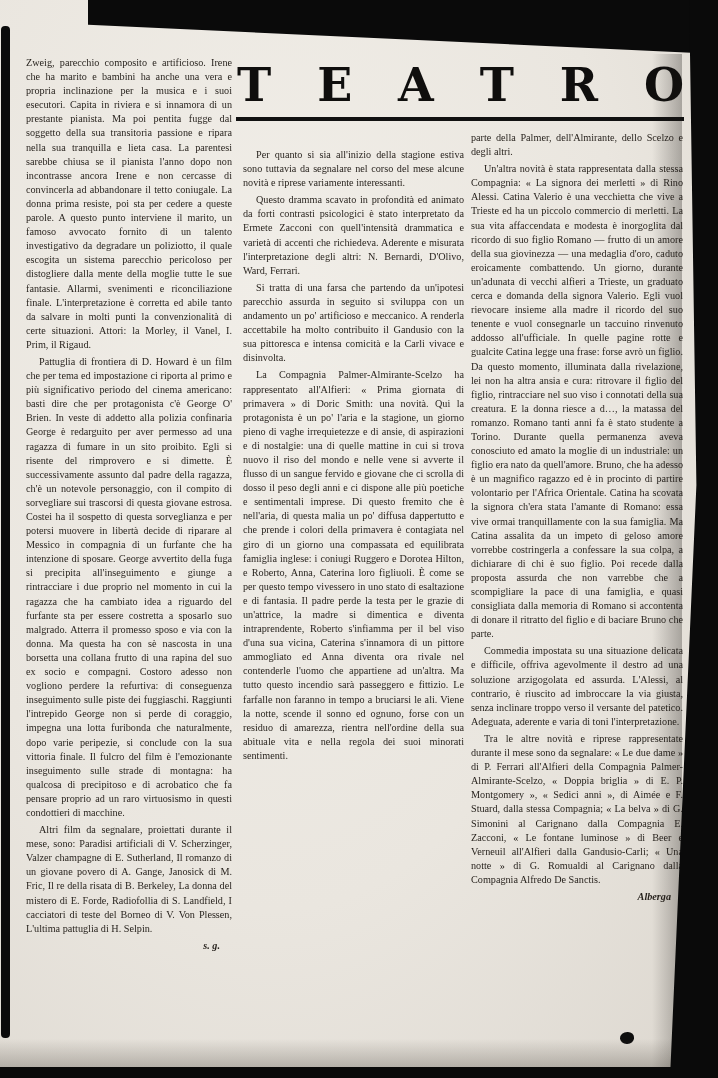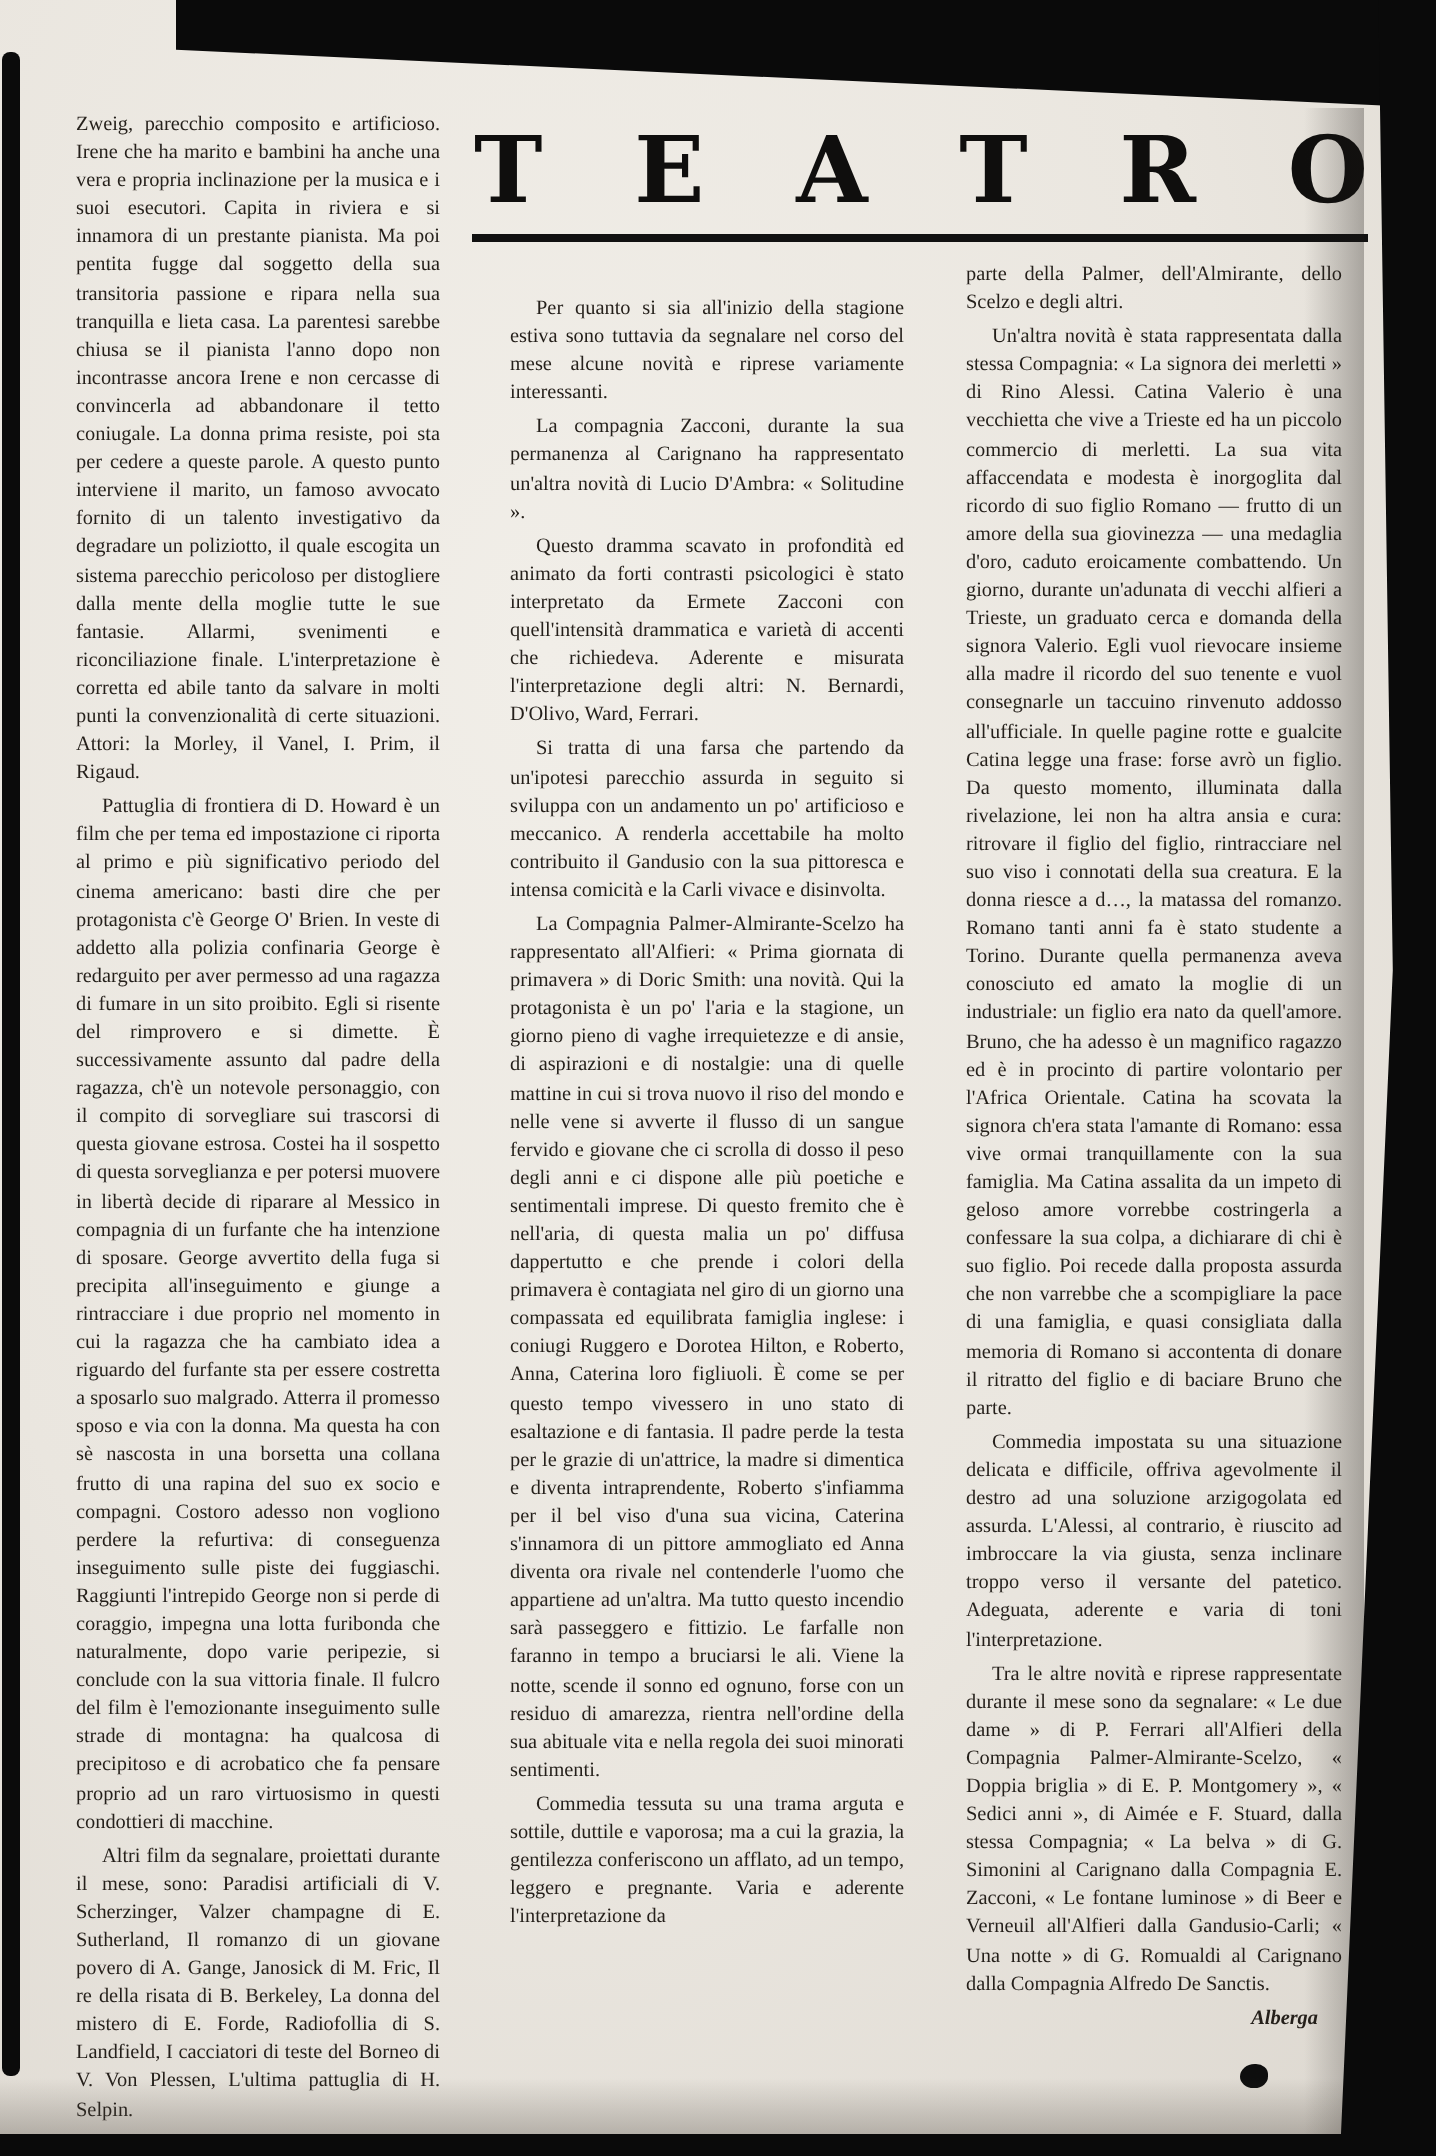--- a/index.html
+++ b/index.html
@@ -49,21 +49,21 @@
     position:absolute; left:236px; top:117px; width:448px; height:4px; background:#111; z-index:2;
   }
   
   .col {
     position:absolute; z-index:1; text-align:justify; color:#241f1a;
     font-size:10.2px; line-height:14.1px; hyphens:auto;
   }
   .col1 { left:26px;  top:56px;  width:206px; }
   .col2 { left:243px; top:148px; width:221px; }
   .col3 { left:471px; top:131px; width:212px; }
-  .para { margin:0 12px 3px; }
+  .para { margin:0 0 3px; }
   .para.indent { text-indent:13px; }
   .it { }
   .para.signature {
     text-align:right; font-style:italic; font-weight:bold;
     padding-right:12px; margin-top:2px; text-indent:0;
   }
 </style>
 </head>
 <body>
 
@@ -81,25 +81,23 @@
   <div class="title-rule"></div>
 
   <div class="col col1">
       <p class="para"><span>Zweig, parecchio composito e artificioso. Irene che ha marito e bambini ha anche una vera e propria inclinazione per la musica e i suoi esecutori. Capita in riviera e si innamora di un prestante pianista. Ma poi pentita fugge dal soggetto della sua transitoria passione e ripara nella sua tranquilla e lieta casa. La parentesi sarebbe chiusa se il pianista l'anno dopo non incontrasse ancora Irene e non cercasse di convincerla ad abbandonare il tetto coniugale. La donna prima resiste, poi sta per cedere a queste parole. A questo punto interviene il marito, un famoso avvocato fornito di un talento investigativo da degradare un poliziotto, il quale escogita un sistema parecchio pericoloso per distogliere dalla mente della moglie tutte le sue fantasie. Allarmi, svenimenti e riconciliazione finale. L'interpretazione è corretta ed abile tanto da salvare in molti punti la convenzionalità di certe situazioni. Attori: la Morley, il Vanel, I. Prim, il Rigaud.</span></p>
       <p class="para indent"><span class="it">Pattuglia di frontiera</span><span> di D. Howard è un film che per tema ed impostazione ci riporta al primo e più significativo periodo del cinema americano: basti dire che per protagonista c'è George O' Brien. In veste di addetto alla polizia confinaria George è redarguito per aver permesso ad una ragazza di fumare in un sito proibito. Egli si risente del rimprovero e si dimette. È successivamente assunto dal padre della ragazza, ch'è un notevole personaggio, con il compito di sorvegliare sui trascorsi di questa giovane estrosa. Costei ha il sospetto di questa sorveglianza e per potersi muovere in libertà decide di riparare al Messico in compagnia di un furfante che ha intenzione di sposare. George avvertito della fuga si precipita all'inseguimento e giunge a rintracciare i due proprio nel momento in cui la ragazza che ha cambiato idea a riguardo del furfante sta per essere costretta a sposarlo suo malgrado. Atterra il promesso sposo e via con la donna. Ma questa ha con sè nascosta in una borsetta una collana frutto di una rapina del suo ex socio e compagni. Costoro adesso non vogliono perdere la refurtiva: di conseguenza inseguimento sulle piste dei fuggiaschi. Raggiunti l'intrepido George non si perde di coraggio, impegna una lotta furibonda che naturalmente, dopo varie peripezie, si conclude con la sua vittoria finale. Il fulcro del film è l'emozionante inseguimento sulle strade di montagna: ha qualcosa di precipitoso e di acrobatico che fa pensare proprio ad un raro virtuosismo in questi condottieri di macchine.</span></p>
       <p class="para indent"><span>Altri film da segnalare, proiettati durante il mese, sono: </span><span class="it">Paradisi artificiali</span><span> di V. Scherzinger, </span><span class="it">Valzer champagne</span><span> di E. Sutherland, </span><span class="it">Il romanzo di un giovane povero</span><span> di A. Gange, </span><span class="it">Janosick</span><span> di M. Fric, </span><span class="it">Il re della risata</span><span> di B. Berkeley, </span><span class="it">La donna del mistero</span><span> di E. Forde, </span><span class="it">Radiofollia</span><span> di S. Landfield, </span><span class="it">I cacciatori di teste del Borneo</span><span> di V. Von Plessen, </span><span class="it">L'ultima pattuglia</span><span> di H. Selpin.</span></p>
       <p class="para signature"><span>s. g.</span></p>
     </div>
   <div class="col col2">
       <p class="para indent"><span>Per quanto si sia all'inizio della stagione estiva sono tuttavia da segnalare nel corso del mese alcune novità e riprese variamente interessanti.</span></p>
-      <p class="para indent"><span>La compagnia Zacconi, durante la sua permanenza al Carignano ha rappresentato un'altra novità di Lucio D'Ambra: « Solitudine ».</span></p>
       <p class="para indent"><span>Questo dramma scavato in profondità ed animato da forti contrasti psicologici è stato interpretato da Ermete Zacconi con quell'intensità drammatica e varietà di accenti che richiedeva. Aderente e misurata l'interpretazione degli altri: N. Bernardi, D'Olivo, Ward, Ferrari.</span></p>
       <p class="para indent"><span>Si tratta di una farsa che partendo da un'ipotesi parecchio assurda in seguito si sviluppa con un andamento un po' artificioso e meccanico. A renderla accettabile ha molto contribuito il Gandusio con la sua pittoresca e intensa comicità e la Carli vivace e disinvolta.</span></p>
       <p class="para indent"><span>La Compagnia Palmer-Almirante-Scelzo ha rappresentato all'Alfieri: « Prima giornata di primavera » di Doric Smith: una novità. Qui la protagonista è un po' l'aria e la stagione, un giorno pieno di vaghe irrequietezze e di ansie, di aspirazioni e di nostalgie: una di quelle mattine in cui si trova nuovo il riso del mondo e nelle vene si avverte il flusso di un sangue fervido e giovane che ci scrolla di dosso il peso degli anni e ci dispone alle più poetiche e sentimentali imprese. Di questo fremito che è nell'aria, di questa malia un po' diffusa dappertutto e che prende i colori della primavera è contagiata nel giro di un giorno una compassata ed equilibrata famiglia inglese: i coniugi Ruggero e Dorotea Hilton, e Roberto, Anna, Caterina loro figliuoli. È come se per questo tempo vivessero in uno stato di esaltazione e di fantasia. Il padre perde la testa per le grazie di un'attrice, la madre si dimentica e diventa intraprendente, Roberto s'infiamma per il bel viso d'una sua vicina, Caterina s'innamora di un pittore ammogliato ed Anna diventa ora rivale nel contenderle l'uomo che appartiene ad un'altra. Ma tutto questo incendio sarà passeggero e fittizio. Le farfalle non faranno in tempo a bruciarsi le ali. Viene la notte, scende il sonno ed ognuno, forse con un residuo di amarezza, rientra nell'ordine della sua abituale vita e nella regola dei suoi minorati sentimenti.</span></p>
-      <p class="para indent"><span>Commedia tessuta su una trama arguta e sottile, duttile e vaporosa; ma a cui la grazia, la gentilezza conferiscono un afflato, ad un tempo, leggero e pregnante. Varia e aderente l'interpretazione da</span></p>
     </div>
   <div class="col col3">
       <p class="para"><span>parte della Palmer, dell'Almirante, dello Scelzo e degli altri.</span></p>
       <p class="para indent"><span>Un'altra novità è stata rappresentata dalla stessa Compagnia: « La signora dei merletti » di Rino Alessi. Catina Valerio è una vecchietta che vive a Trieste ed ha un piccolo commercio di merletti. La sua vita affaccendata e modesta è inorgoglita dal ricordo di suo figlio Romano — frutto di un amore della sua giovinezza — una medaglia d'oro, caduto eroicamente combattendo. Un giorno, durante un'adunata di vecchi alfieri a Trieste, un graduato cerca e domanda della signora Valerio. Egli vuol rievocare insieme alla madre il ricordo del suo tenente e vuol consegnarle un taccuino rinvenuto addosso all'ufficiale. In quelle pagine rotte e gualcite Catina legge una frase: forse avrò un figlio. Da questo momento, illuminata dalla rivelazione, lei non ha altra ansia e cura: ritrovare il figlio del figlio, rintracciare nel suo viso i connotati della sua creatura. E la donna riesce a d…,   la matassa del romanzo. Romano tanti anni fa è stato studente a Torino. Durante quella permanenza aveva conosciuto ed amato la moglie di un industriale: un figlio era nato da quell'amore. Bruno, che ha adesso è un magnifico ragazzo ed è in procinto di partire volontario per l'Africa Orientale. Catina ha scovata la signora ch'era stata l'amante di Romano: essa vive ormai tranquillamente con la sua famiglia. Ma Catina assalita da un impeto di geloso amore vorrebbe costringerla a confessare la sua colpa, a dichiarare di chi è suo figlio. Poi recede dalla proposta assurda che non varrebbe che a scompigliare la pace di una famiglia, e quasi consigliata dalla memoria di Romano si accontenta di donare il ritratto del figlio e di baciare Bruno che parte.</span></p>
       <p class="para indent"><span>Commedia impostata su una situazione delicata e difficile, offriva agevolmente il destro ad una soluzione arzigogolata ed assurda. L'Alessi, al contrario, è riuscito ad imbroccare la via giusta, senza inclinare troppo verso il versante del patetico. Adeguata, aderente e varia di toni l'interpretazione.</span></p>
       <p class="para indent"><span>Tra le altre novità e riprese rappresentate durante il mese sono da segnalare: « Le due dame » di P. Ferrari all'Alfieri della Compagnia Palmer-Almirante-Scelzo, « Doppia briglia » di E. P. Montgomery », « Sedici anni », di Aimée e F. Stuard, dalla stessa Compagnia; « La belva » di G. Simonini al Carignano dalla Compagnia E. Zacconi, « Le fontane luminose » di Beer e Verneuil all'Alfieri dalla Gandusio-Carli; « Una notte » di G. Romualdi al Carignano dalla Compagnia Alfredo De Sanctis.</span></p>
       <p class="para signature"><span>Alberga</span></p>
     </div>
 
   <div class="ink-dot"></div>

